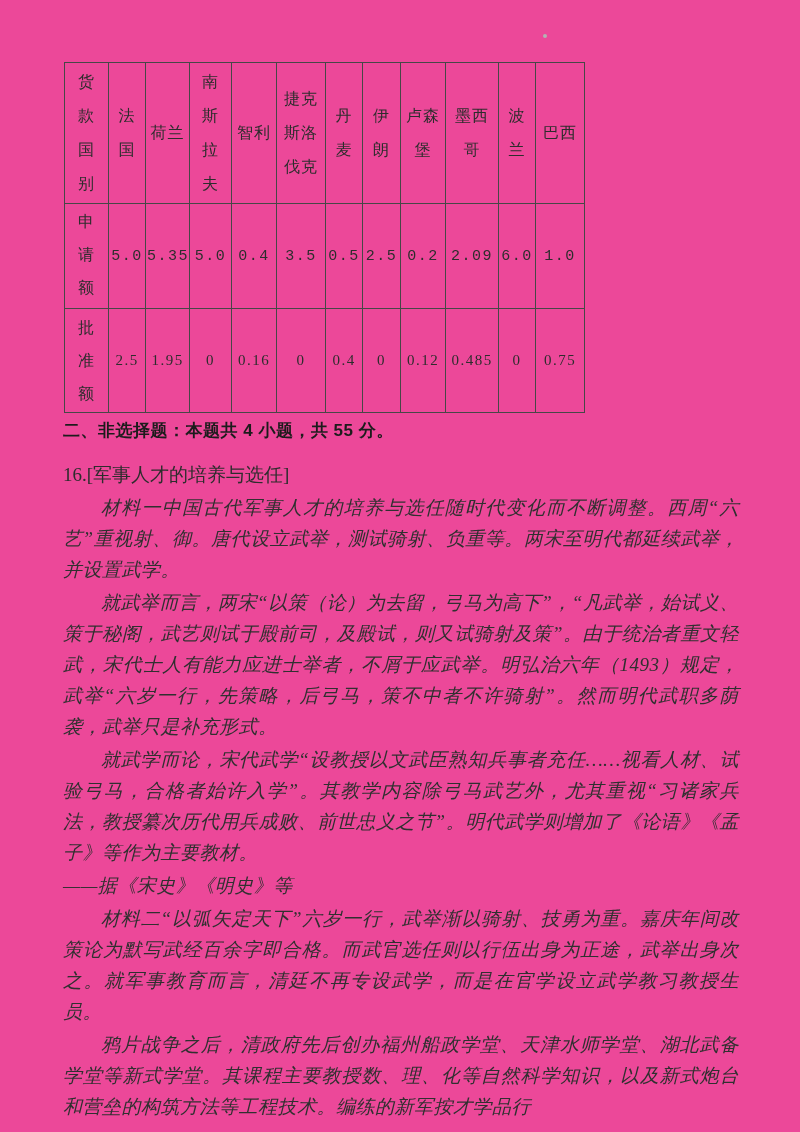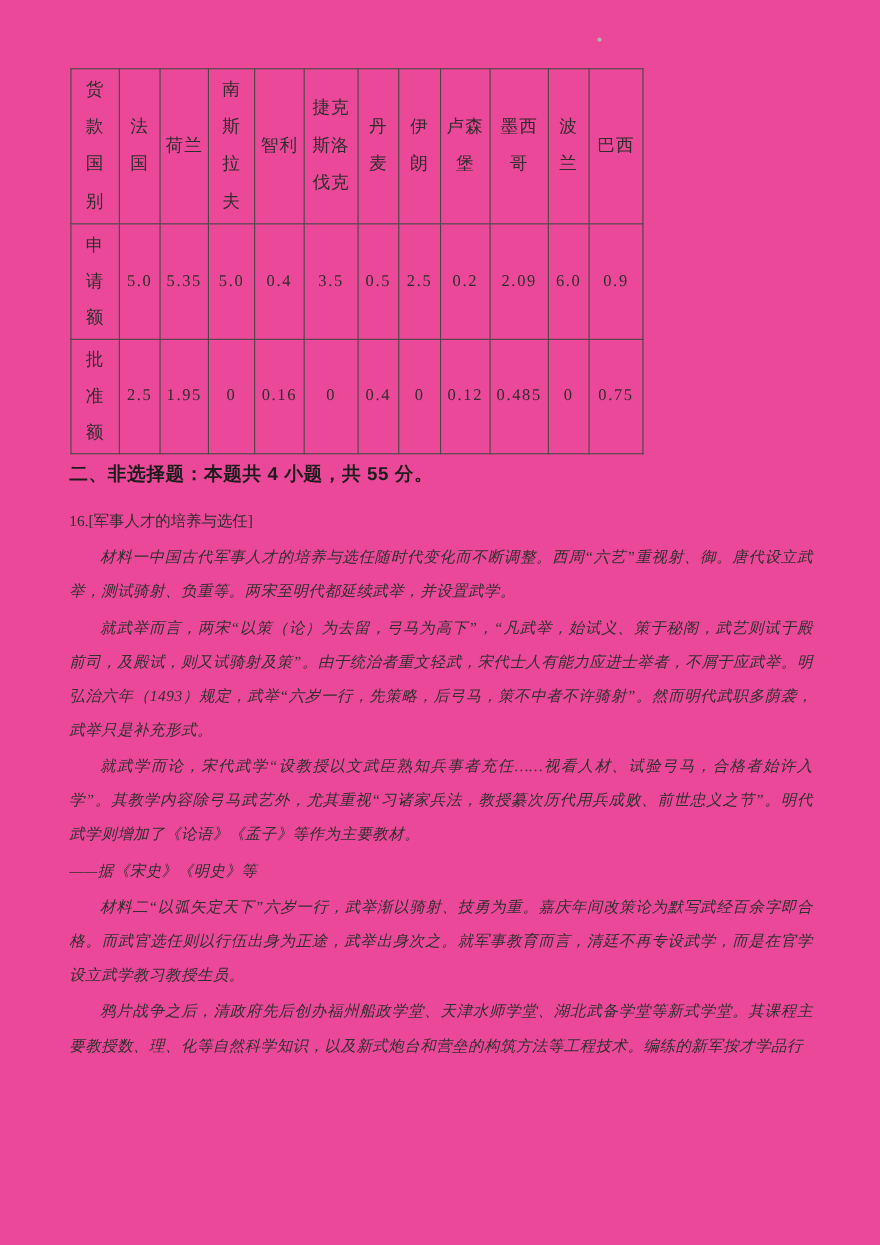--- a/index.html
+++ b/index.html
@@ -14,38 +14,38 @@
   .loan-table{
     border-collapse:collapse;table-layout:fixed;width:520px;
     margin:62px 0 0 64px;
   }
   .loan-table td{
     border:1.6px solid #474747;text-align:center;vertical-align:middle;
     padding:2px 1px;
   }
   tr.head-row{height:136px;}
   tr.head-row td{font-size:16px;line-height:34px;letter-spacing:1px;}
-  tr.data-row-1{height:105px;}
+  tr.data-row-1{height:105px;font-family:Liberation Mono, monospace;}
   tr.data-row-2{height:104px;}
   .row-label{font-size:16px;line-height:33px;letter-spacing:1px;}
   .amt{font-size:15px;text-align:left;padding-left:6px;letter-spacing:1.5px;}
   .cw1{width:1.3em;margin:0 auto;}
   .cw2{width:2.6em;margin:0 auto;}
 
   
   .content{margin-left:63px;width:676px;}
   .options{margin-top:22px;font-size:15.5px;color:#232323;}
   .opt-row{display:flex;line-height:33px;}
   .opt-row .opt:first-child{width:337px;}
   .opt .letter{margin-right:10px;}
   .section-header{
     font-family:Liberation Sans, sans-serif;font-weight:700;
     font-size:17px;line-height:26px;margin:5px 0 0 0;color:#1c1c1c;letter-spacing:0.5px;
   }
-  .q16{margin-top:15px;font-size:14px;}
+  .q16{margin-top:15px;font-size:19px;}
   .q-heading{line-height:31px;}
   .mat{
     margin:2px 0 0 0;text-indent:2em;text-align:justify;line-height:31px;
     font-style:italic;letter-spacing:0.5px;color:#303030;
   }
   .attribution{text-align:left;text-indent:0;}
 </style>
 </head>
 <body>
 
@@ -114,21 +114,21 @@
       <td class="amt">5.0</td>
       <td class="amt">5.35</td>
       <td class="amt">5.0</td>
       <td class="amt">0.4</td>
       <td class="amt">3.5</td>
       <td class="amt">0.5</td>
       <td class="amt">2.5</td>
       <td class="amt">0.2</td>
       <td class="amt">2.09</td>
       <td class="amt">6.0</td>
-      <td class="amt">0.9</td>
+      <td class="amt">1.0</td>
     </tr>
     <tr class="data-row-2">
       <td class="row-label">
             <div class="cw1">批准额</div>
           </td>
       <td class="amt">2.5</td>
       <td class="amt">1.95</td>
       <td class="amt">0</td>
       <td class="amt">0.16</td>
       <td class="amt">0</td>

